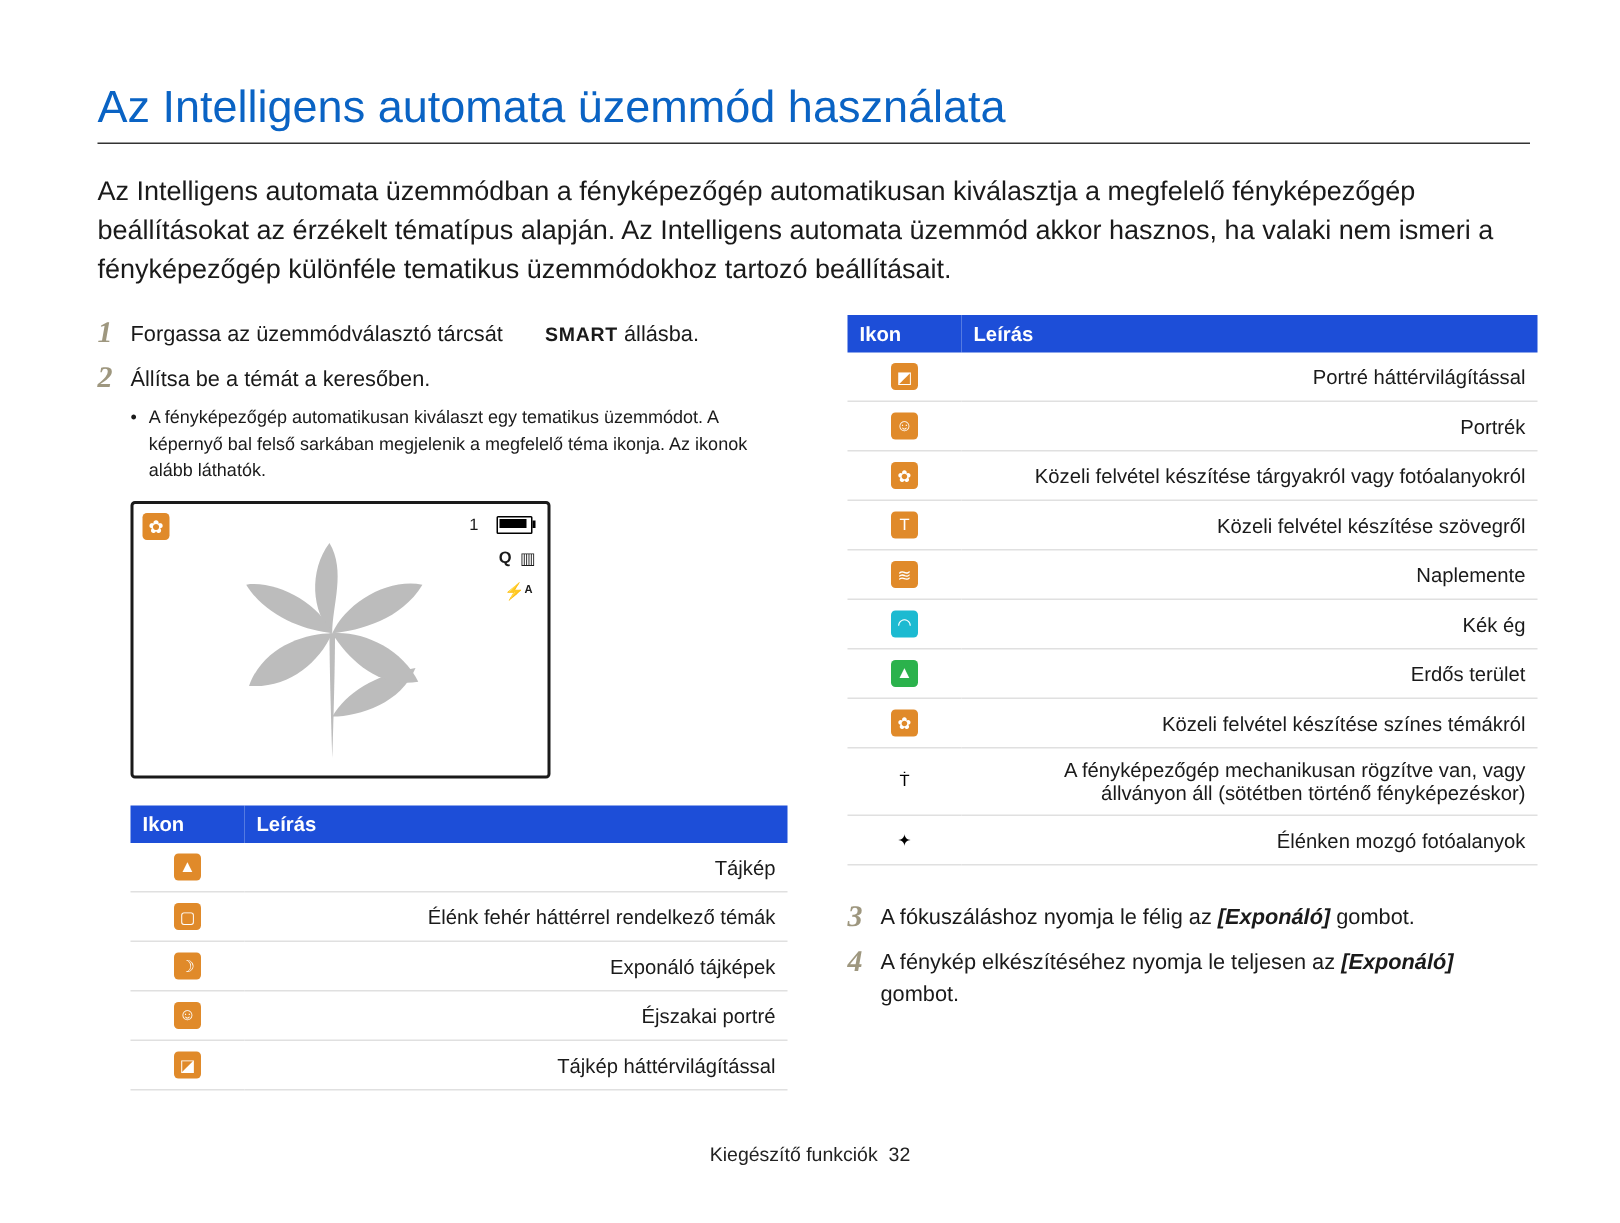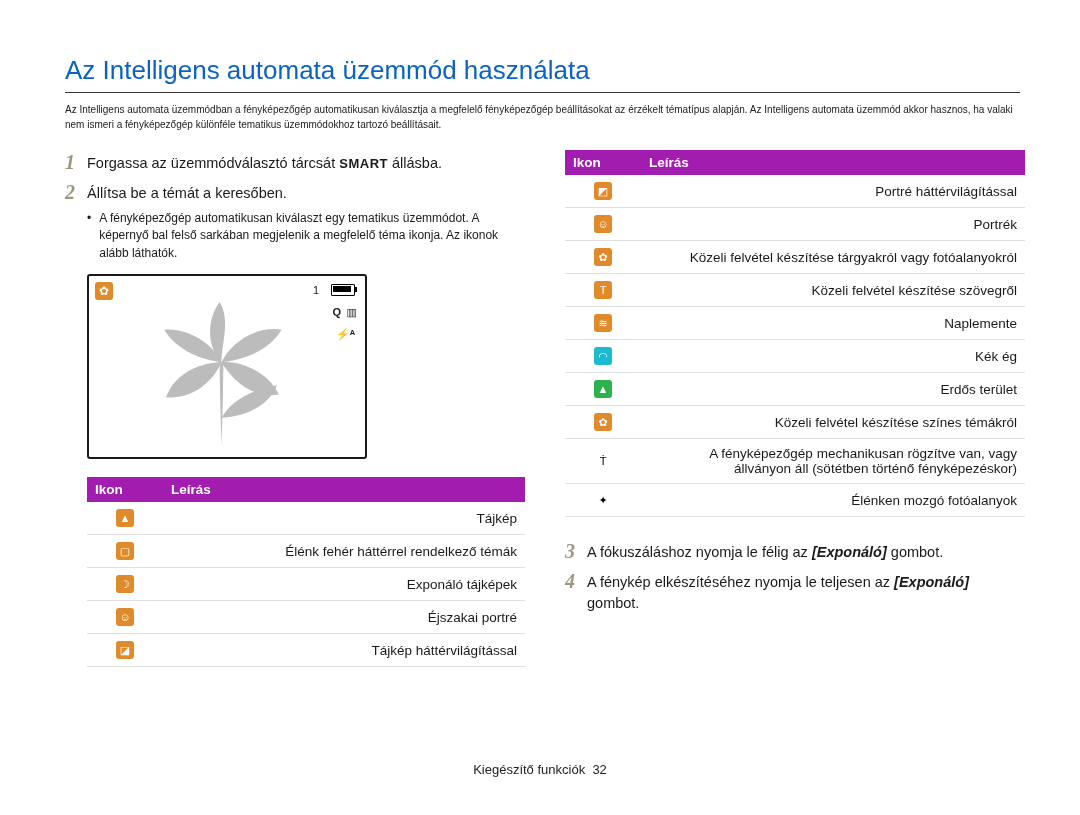--- a/index.html
+++ b/index.html
@@ -12,32 +12,32 @@
     color: #1a1a1a;
   }
   .page {
     box-sizing: border-box;
     padding: 55px 60px 30px 65px;
     width: 1080px;
     height: 815px;
     position: relative;
   }
   .title {
-    font-size: 26px;
+    font-size: 30px;
     color: #0a63c4;
     font-weight: normal;
     margin: 0 0 6px 0;
   }
   .rule {
     border: none;
     border-top: 1px solid #333;
     margin: 0 0 10px 0;
   }
   .intro {
-    font-size: 10px;
+    font-size: 18px;
     line-height: 1.45;
     margin-bottom: 18px;
   }
   .columns {
     display: flex;
     gap: 40px;
   }
   .col {
     width: 460px;
   }
@@ -69,20 +69,21 @@
   }
   .bullet::before {
     content: "•";
     margin-right: 8px;
   }
   .smart-label {
     font-family: Arial, sans-serif;
     font-weight: bold;
     font-size: 13px;
     letter-spacing: 0.5px;
+    margin-left: 24px;
   }
   .bold { font-weight: bold; font-style: italic; }
 
   .lcd {
     box-sizing: border-box;
     width: 280px;
     height: 185px;
     border: 2px solid #1a1a1a;
     border-radius: 3px;
     margin: 0 0 18px 22px;
@@ -117,21 +118,21 @@
   }
 
   table.scene {
     width: 438px;
     border-collapse: collapse;
     font-size: 13.5px;
     margin-left: 22px;
   }
   .col-right table.scene { margin-left: 0; width: 460px; }
   table.scene th {
-    background: #a21caf;
+    background: #1d4ed8;
     color: #fff;
     text-align: left;
     font-weight: bold;
     padding: 5px 8px;
   }
   table.scene th.col-icon { width: 60px; }
   table.scene td {
     padding: 7px 8px;
     border-bottom: 1px solid #e0e0e0;
     vertical-align: middle;

